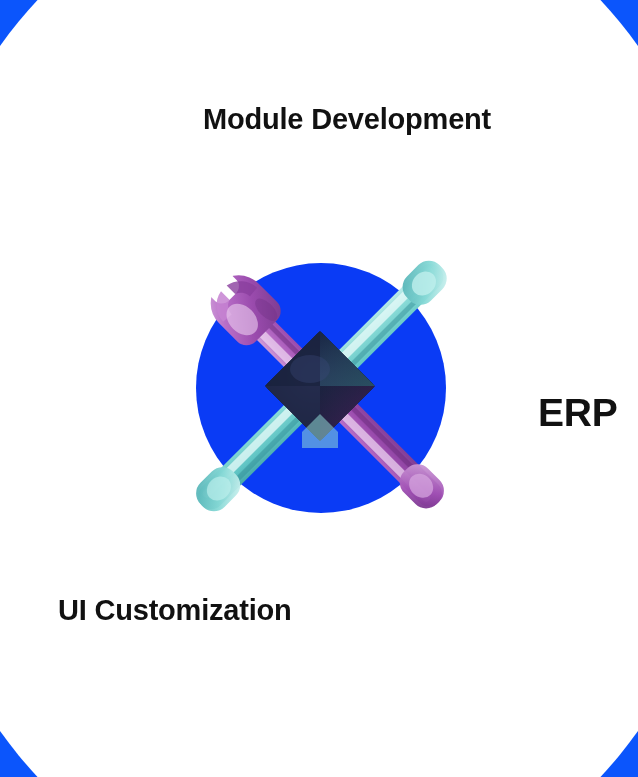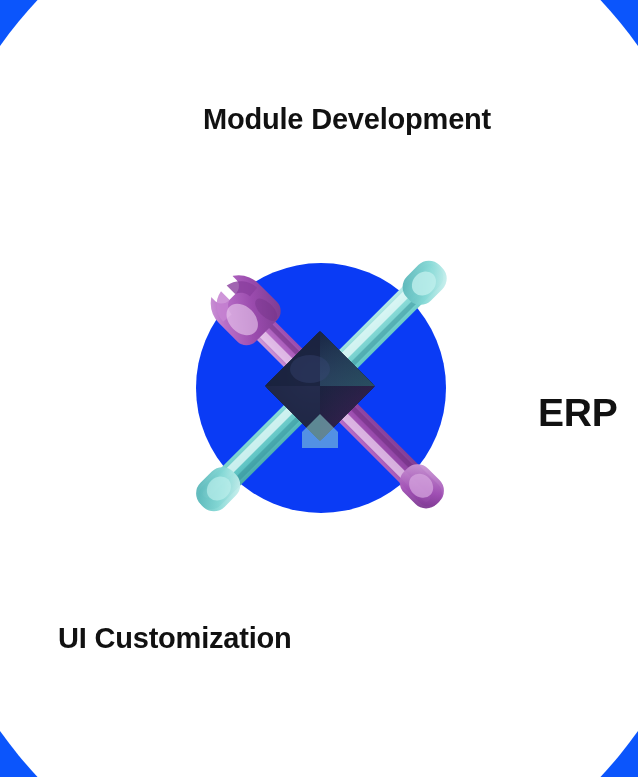--- a/index.html
+++ b/index.html
@@ -49,21 +49,20 @@
   }
   #label-erp {
     left: 538px;
     top: 391px;
     font-size: 39px;
   }
   #label-ui {
     left: 58px;
     top: 594px;
     font-size: 29px;
-    margin-top: 28px;
   }
 
   
   #graphic {
     position: absolute;
     left: 160px;
     top: 236px;
     width: 320px;
     height: 300px;
   }

